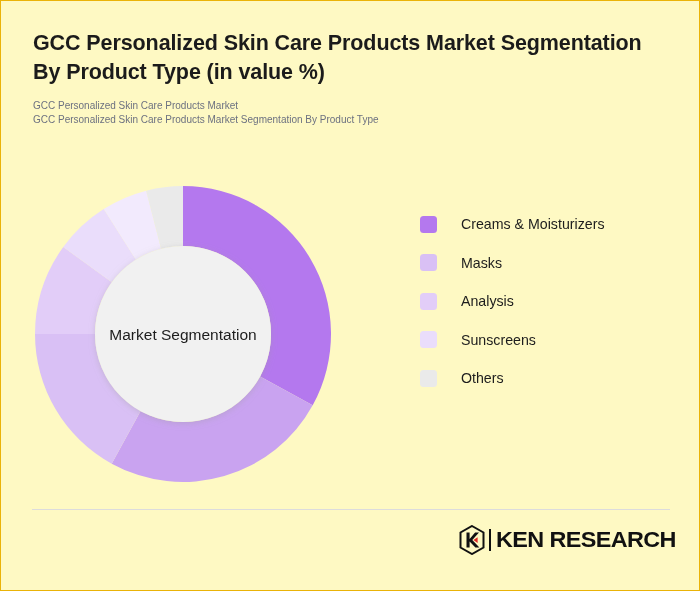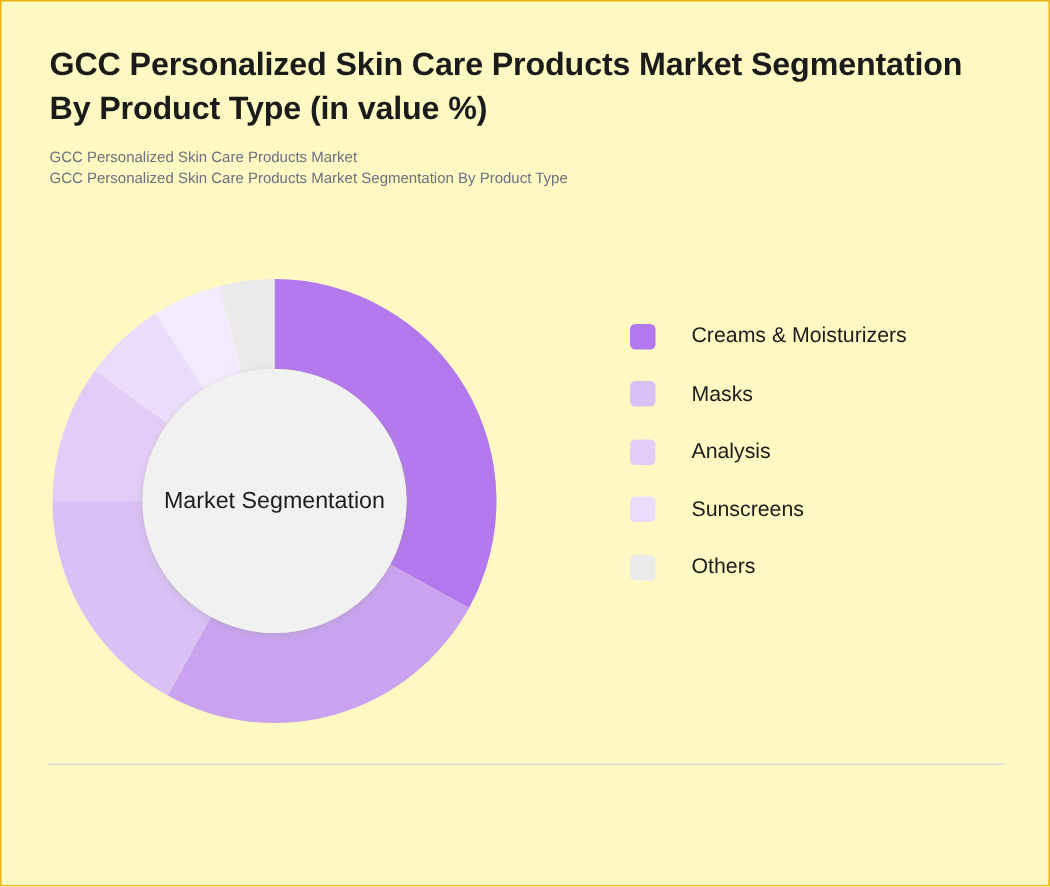--- a/index.html
+++ b/index.html
@@ -196,14 +196,23 @@
           <span class="legend-swatch" style="background: rgb(234, 234, 234);"></span>
           <span class="legend-label">Others</span>
         </div>
       </div>
 
   </div>
 
   <div class="footer-rule"></div>
 
 
+  <div class="brand-logo">
+    <svg class="brand-mark" width="26" height="30" viewBox="0 0 26 30">
+      <polygon points="13,1 24.5,7.5 24.5,22.5 13,29 1.5,22.5 1.5,7.5" fill="none" stroke="#111111" stroke-width="2"></polygon>
+      <path d="M7.5,7.5 L7.5,22.5 L10.6,22.5 L10.6,16.6 L16.4,22.5 L20.4,22.5 L13.3,15.1 L20.0,7.5 L16.1,7.5 L10.6,13.9 L10.6,7.5 Z" fill="#111111"></path>
+      <polygon points="18.6,12.2 18.6,18.0 14.4,15.1" fill="#E02A26"></polygon>
+    </svg>
+    <div class="brand-divider"></div>
+    <div class="brand-word">KEN RESEARCH</div>
+  </div>
 
 </div>
 
 </body></html>

